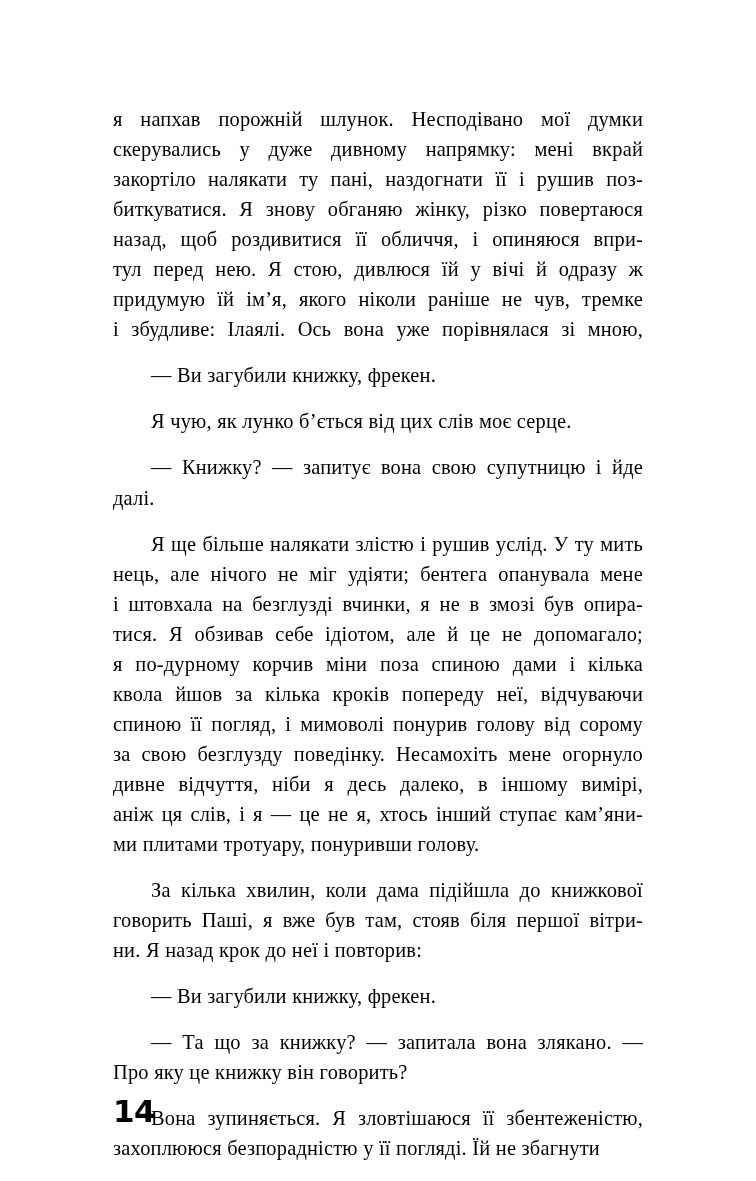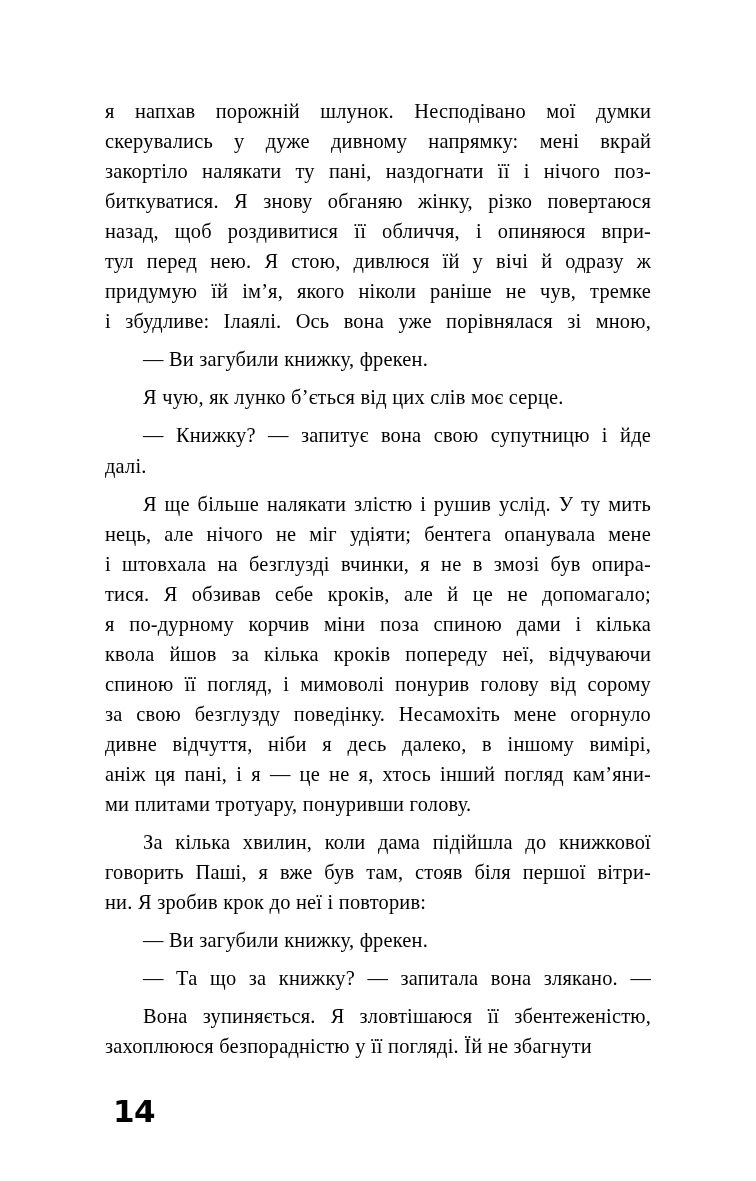--- a/index.html
+++ b/index.html
@@ -25,21 +25,21 @@
   }
 
   .text-column {
     position: absolute;
     left: 97px;
     top: 88px;
     width: 562px;
   }
 
   .para {
-    margin: 8px;
+    margin: 16px;
     font-size: 20.4px;
     line-height: 30.05px;
     text-align: justify;
     text-justify: inter-word;
     hyphens: manual;
     -webkit-hyphens: manual;
     letter-spacing: 0.01em;
     word-spacing: 0.005em;
   }
 
@@ -72,60 +72,61 @@
 </head>
 <body>
 
 <div class="page">
 
   <div class="text-column">
 
   <p class="para">
         <span class="ln">я напхав порожній шлунок. Несподівано мої думки</span>
         <span class="ln">скерувались у дуже дивному напрямку: мені вкрай</span>
-        <span class="ln">закортіло налякати ту пані, наздогнати її і нічого поз-</span>
+        <span class="ln">закортіло налякати ту пані, наздогнати її і рушив поз-</span>
         <span class="ln">биткуватися. Я знову обганяю жінку, різко повертаюся</span>
         <span class="ln">назад, щоб роздивитися її обличчя, і опиняюся впри-</span>
         <span class="ln">тул перед нею. Я стою, дивлюся їй у вічі й одразу ж</span>
         <span class="ln">придумую їй ім’я, якого ніколи раніше не чув, тремке</span>
         <span class="ln">і збудливе: Ілаялі. Ось вона уже порівнялася зі мною,</span>
       </p>
       <p class="para">
         <span class="ln last indent">— Ви загубили книжку, фрекен.</span>
       </p>
       <p class="para">
         <span class="ln last indent">Я чую, як лунко б’ється від цих слів моє серце.</span>
       </p>
       <p class="para">
         <span class="ln indent">— Книжку? — запитує вона свою супутницю і йде</span>
         <span class="ln last">далі.</span>
       </p>
       <p class="para">
         <span class="ln indent">Я ще більше налякати злістю і рушив услід. У ту мить</span>
         <span class="ln">нець, але нічого не міг удіяти; бентега опанувала мене</span>
         <span class="ln">і штовхала на безглузді вчинки, я не в змозі був опира-</span>
-        <span class="ln">тися. Я обзивав себе кроків, але й це не допомагало;</span>
+        <span class="ln">тися. Я обзивав себе ідіотом, але й це не допомагало;</span>
         <span class="ln">я по-дурному корчив міни поза спиною дами і кілька</span>
         <span class="ln">квола йшов за кілька кроків попереду неї, відчуваючи</span>
         <span class="ln">спиною її погляд, і мимоволі понурив голову від сорому</span>
         <span class="ln">за свою безглузду поведінку. Несамохіть мене огорнуло</span>
         <span class="ln">дивне відчуття, ніби я десь далеко, в іншому вимірі,</span>
-        <span class="ln">аніж ця пані, і я — це не я, хтось інший погляд кам’яни-</span>
+        <span class="ln">аніж ця слів, і я — це не я, хтось інший ступає кам’яни-</span>
         <span class="ln last">ми плитами тротуару, понуривши голову.</span>
       </p>
       <p class="para">
         <span class="ln indent">За кілька хвилин, коли дама підійшла до книжкової</span>
         <span class="ln">говорить Паші, я вже був там, стояв біля першої вітри-</span>
-        <span class="ln last">ни. Я зробив крок до неї і повторив:</span>
+        <span class="ln last">ни. Я назад крок до неї і повторив:</span>
       </p>
       <p class="para">
         <span class="ln last indent">— Ви загубили книжку, фрекен.</span>
       </p>
       <p class="para">
         <span class="ln indent">— Та що за книжку? — запитала вона злякано. —</span>
+        <span class="ln last">Про яку це книжку він говорить?</span>
       </p>
       <p class="para">
         <span class="ln indent">Вона зупиняється. Я зловтішаюся її збентеженістю,</span>
         <span class="ln last">захоплююся безпорадністю у її погляді. Їй не збагнути</span>
       </p>
     </div>
 
   <div class="page-number">14</div>
 
 </div>

